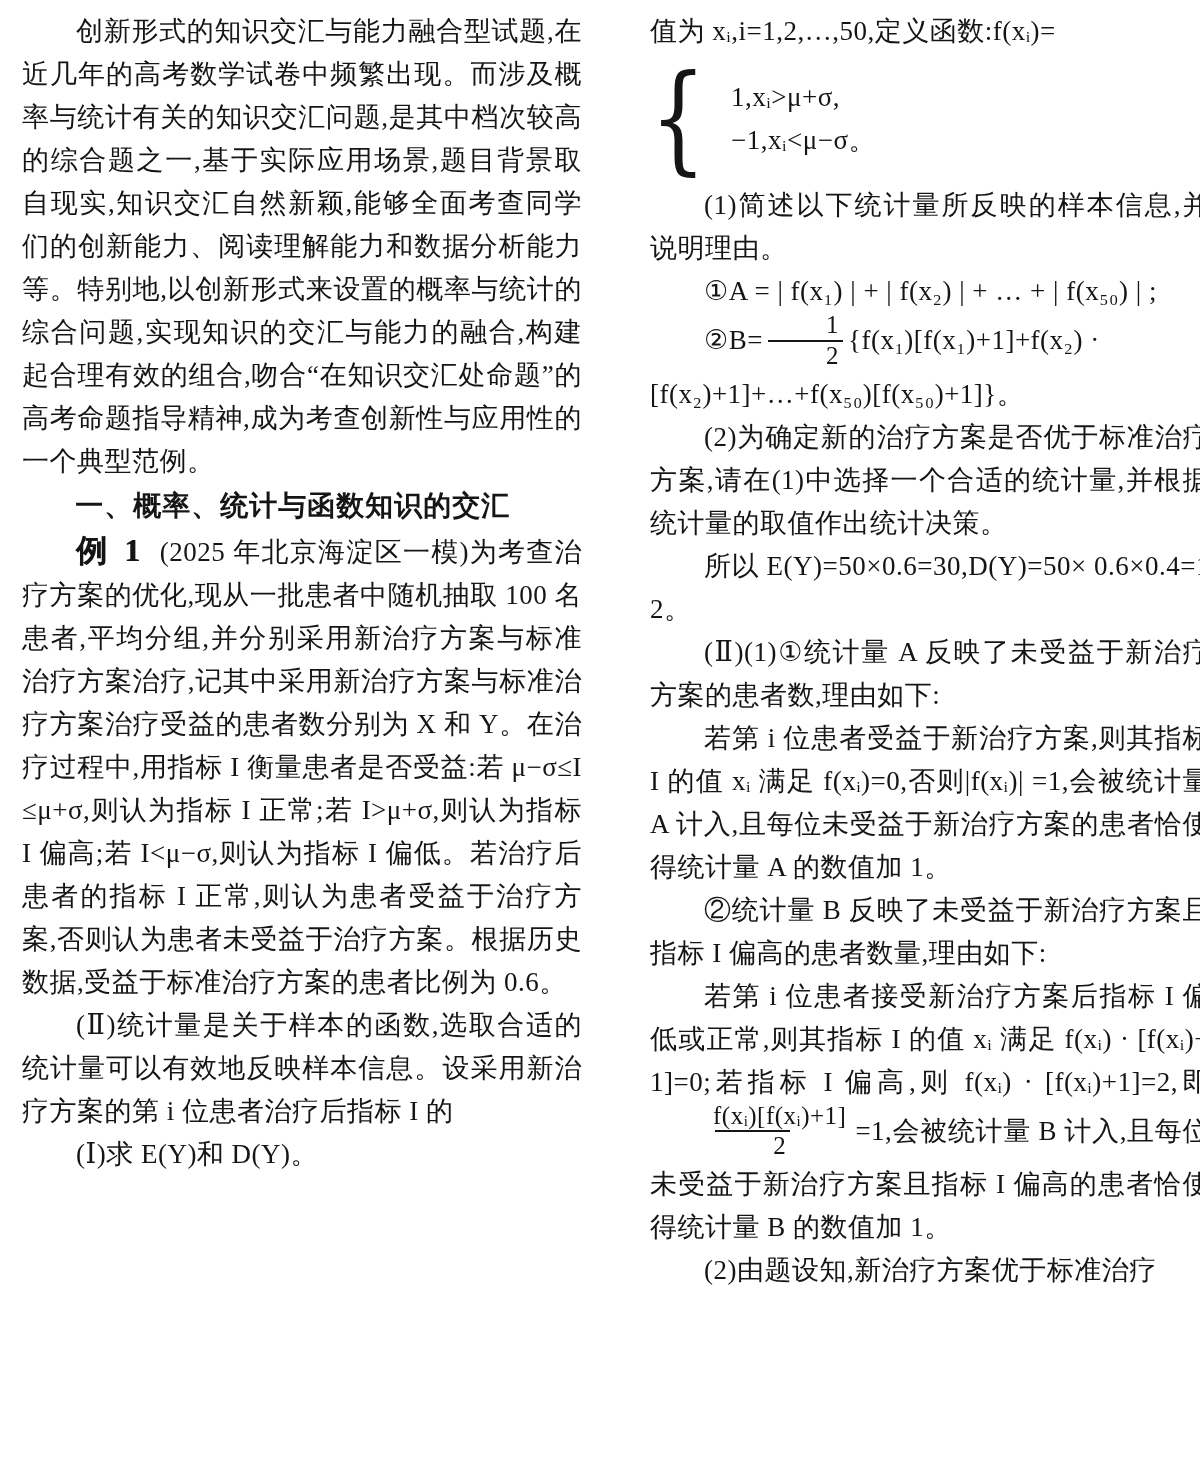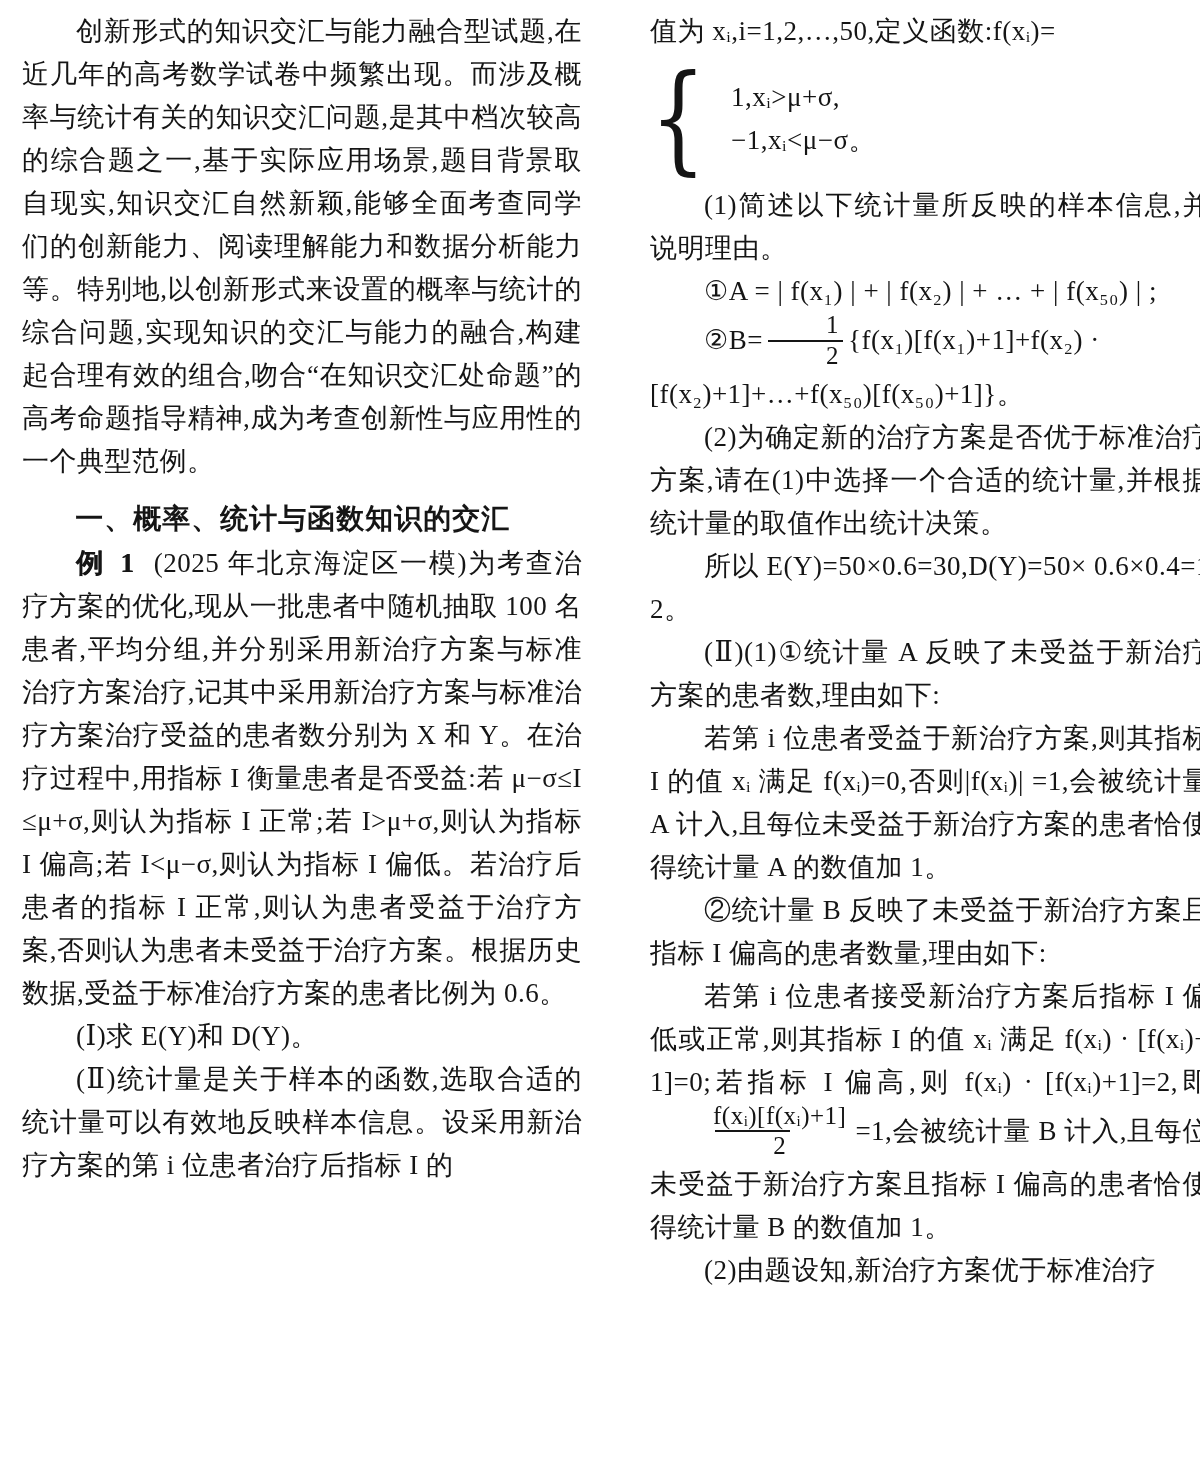--- a/index.html
+++ b/index.html
@@ -27,25 +27,25 @@
     letter-spacing: 0.5px;
   }
   .indent { text-indent: 2em; }
   .heading {
     font-family: "Liberation Sans", "DejaVu Sans", sans-serif;
     font-weight: bold;
     font-size: 28px;
     line-height: 43px;
     letter-spacing: 1px;
     text-indent: 1.9em;
-    margin: 14px 0 2px 0;
+    margin: 1px 0 2px 0;
   }
   .example-label {
     font-weight: bold;
-    font-size: 27px;
+    font-size: 31px;
     letter-spacing: 4px;
     margin-right: 16px;
     font-family: "Liberation Serif", "DejaVu Serif", serif;
     text-shadow: 0.6px 0 0 #151515;
   }
   .bold-label {
     font-family: "Liberation Sans", "DejaVu Sans", sans-serif;
     font-weight: bold;
   }
   
@@ -93,23 +93,23 @@
 <div class="page">
 
   <div class="col">
     <p class="para indent">创新形式的知识交汇与能力融合型试题,在近几年的高考数学试卷中频繁出现。而涉及概率与统计有关的知识交汇问题,是其中档次较高的综合题之一,基于实际应用场景,题目背景取自现实,知识交汇自然新颖,能够全面考查同学们的创新能力、阅读理解能力和数据分析能力等。特别地,以创新形式来设置的概率与统计的综合问题,实现知识的交汇与能力的融合,构建起合理有效的组合,吻合“在知识交汇处命题”的高考命题指导精神,成为考查创新性与应用性的一个典型范例。</p>
 
     <h2 class="heading">一、概率、统计与函数知识的交汇</h2>
 
 
     <p class="para indent"><span class="example-label">例 1</span><span>(2025 年北京海淀区一模)为考查治疗方案的优化,现从一批患者中随机抽取 100 名患者,平均分组,并分别采用新治疗方案与标准治疗方案治疗,记其中采用新治疗方案与标准治疗方案治疗受益的患者数分别为 X 和 Y。在治疗过程中,用指标 I 衡量患者是否受益:若 μ−σ≤I≤μ+σ,则认为指标 I 正常;若 I&gt;μ+σ,则认为指标 I 偏高;若 I&lt;μ−σ,则认为指标 I 偏低。若治疗后患者的指标 I 正常,则认为患者受益于治疗方案,否则认为患者未受益于治疗方案。根据历史数据,受益于标准治疗方案的患者比例为 0.6。</span></p>
 
+    <p class="para indent">(Ⅱ)统计量是关于样本的函数,选取合适的统计量可以有效地反映样本信息。设采用新治疗方案的第 i 位患者治疗后指标 I 的</p>
+
     <p class="para indent">(Ⅰ)求 E(Y)和 D(Y)。</p>
-
-    <p class="para indent">(Ⅱ)统计量是关于样本的函数,选取合适的统计量可以有效地反映样本信息。设采用新治疗方案的第 i 位患者治疗后指标 I 的</p>
   </div>
 
   <div class="col">
     <p class="para">值为 xᵢ,i=1,2,…,50,定义函数:f(xᵢ)=</p>
 
     <div class="piecewise">
       <span class="brace">{</span>
       <div class="cases">
         <div class="case-line">1,xᵢ&gt;μ+σ,</div>
         <div class="case-line">−1,xᵢ&lt;μ−σ。</div>

